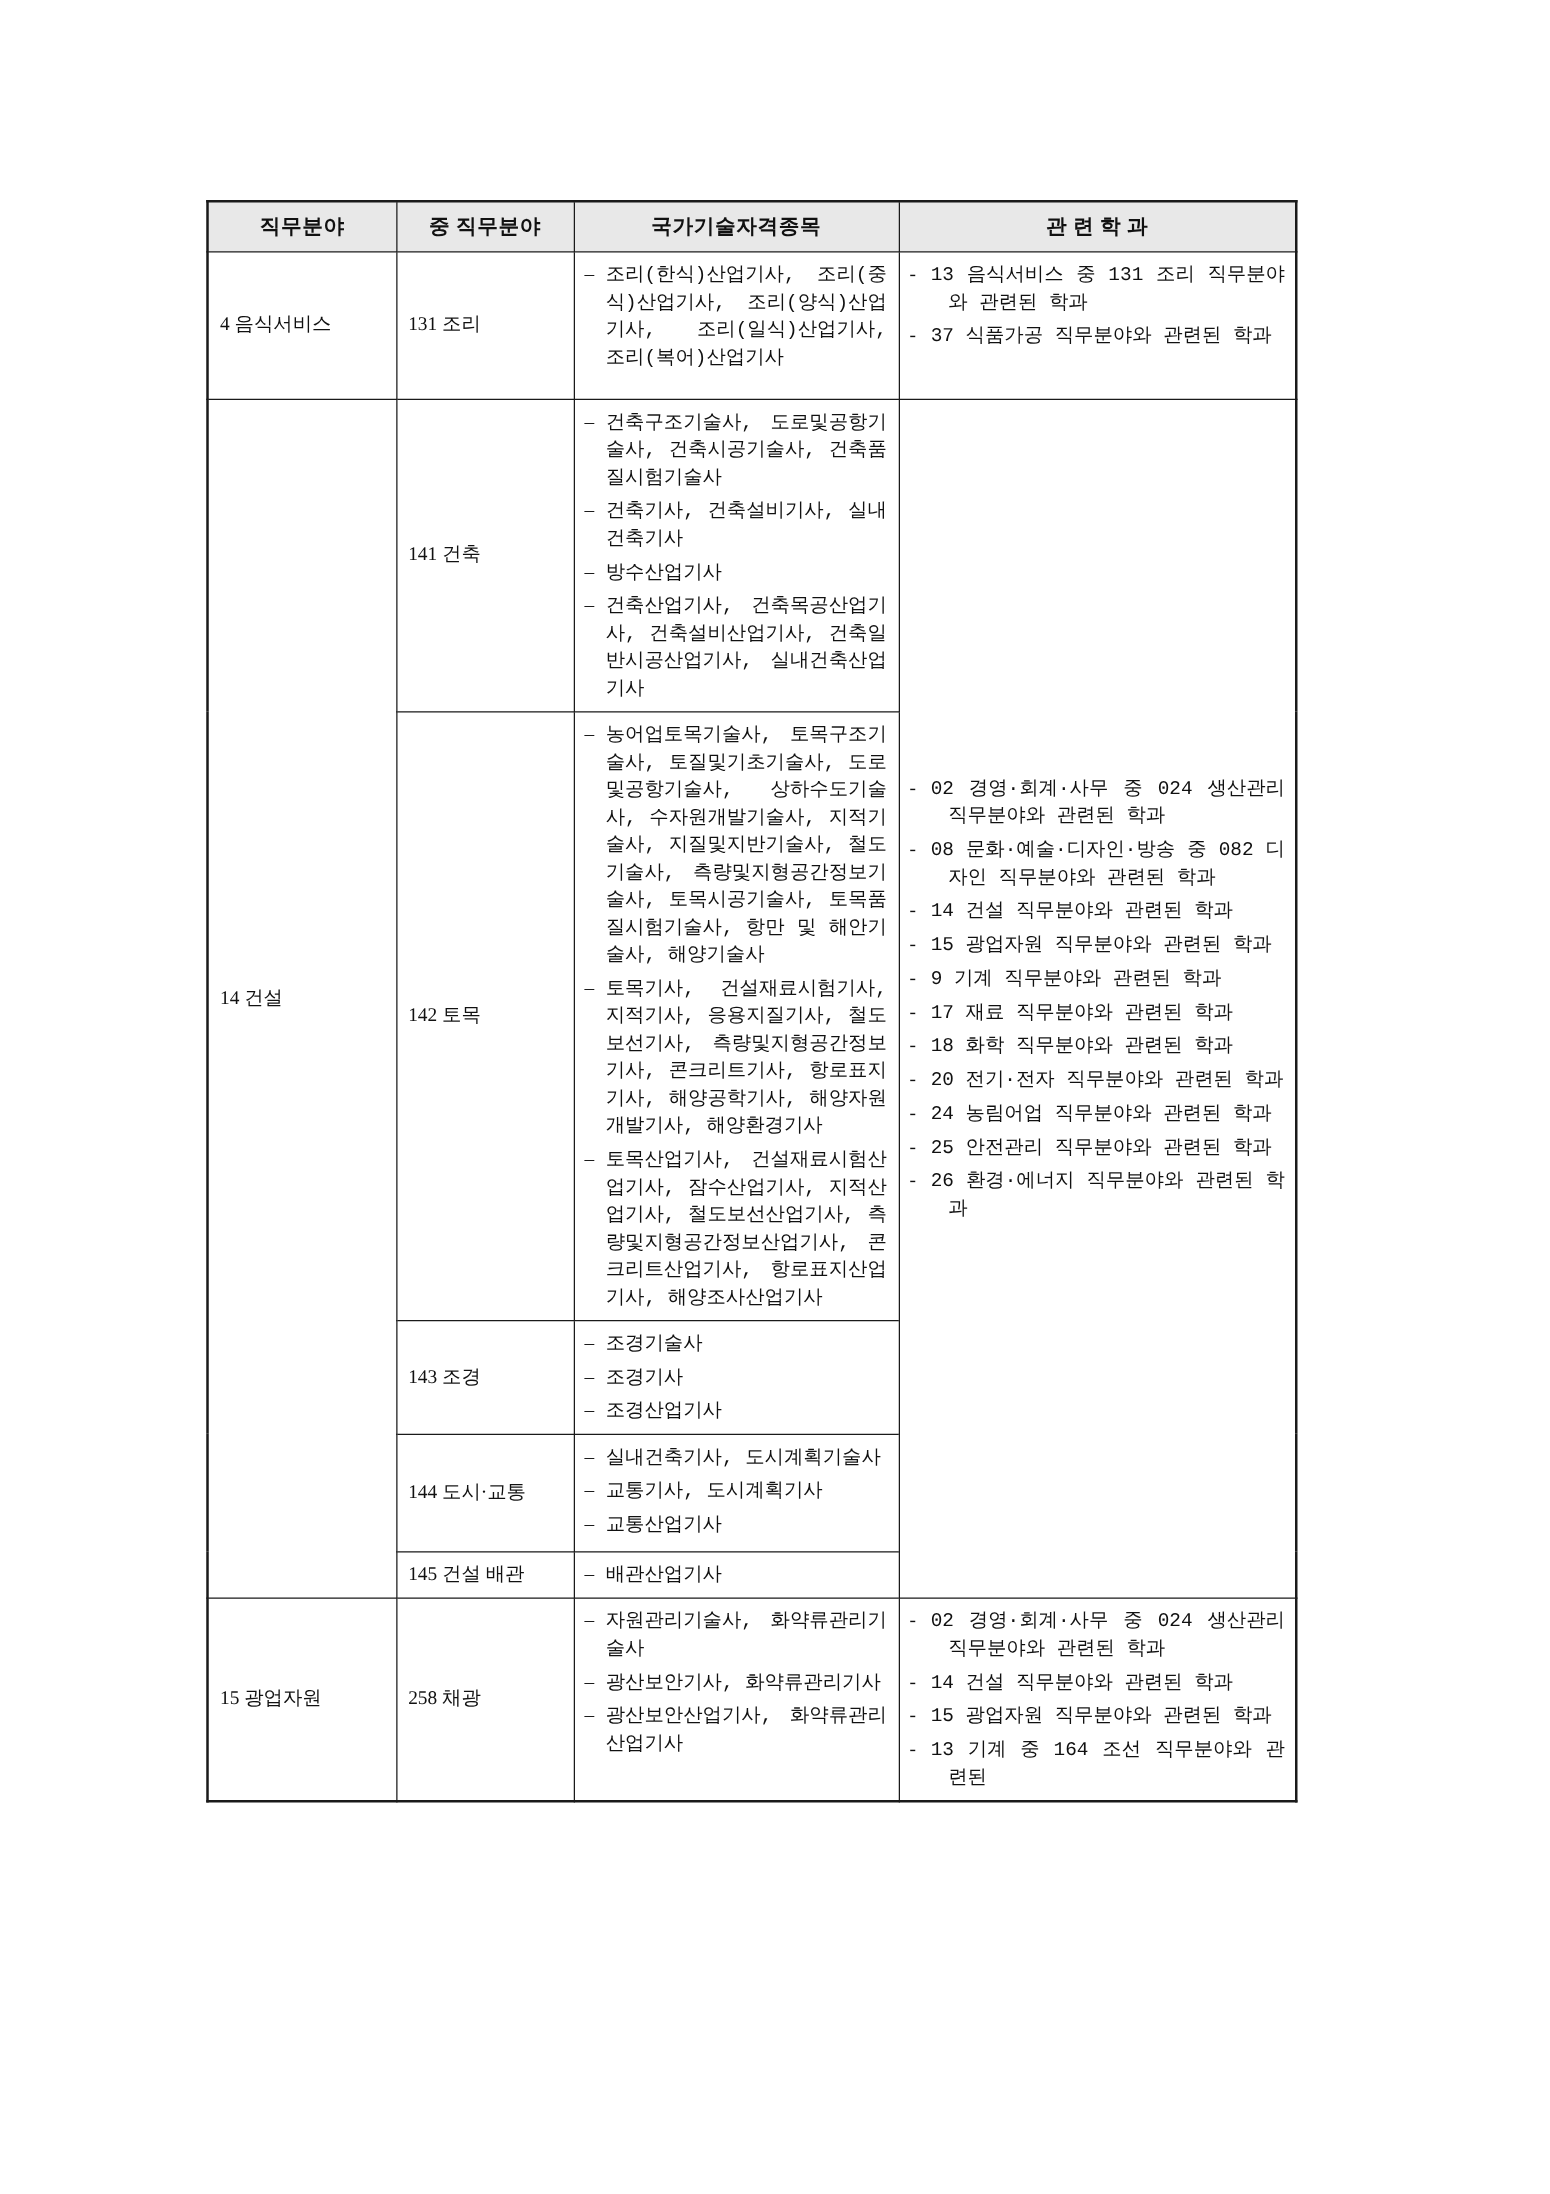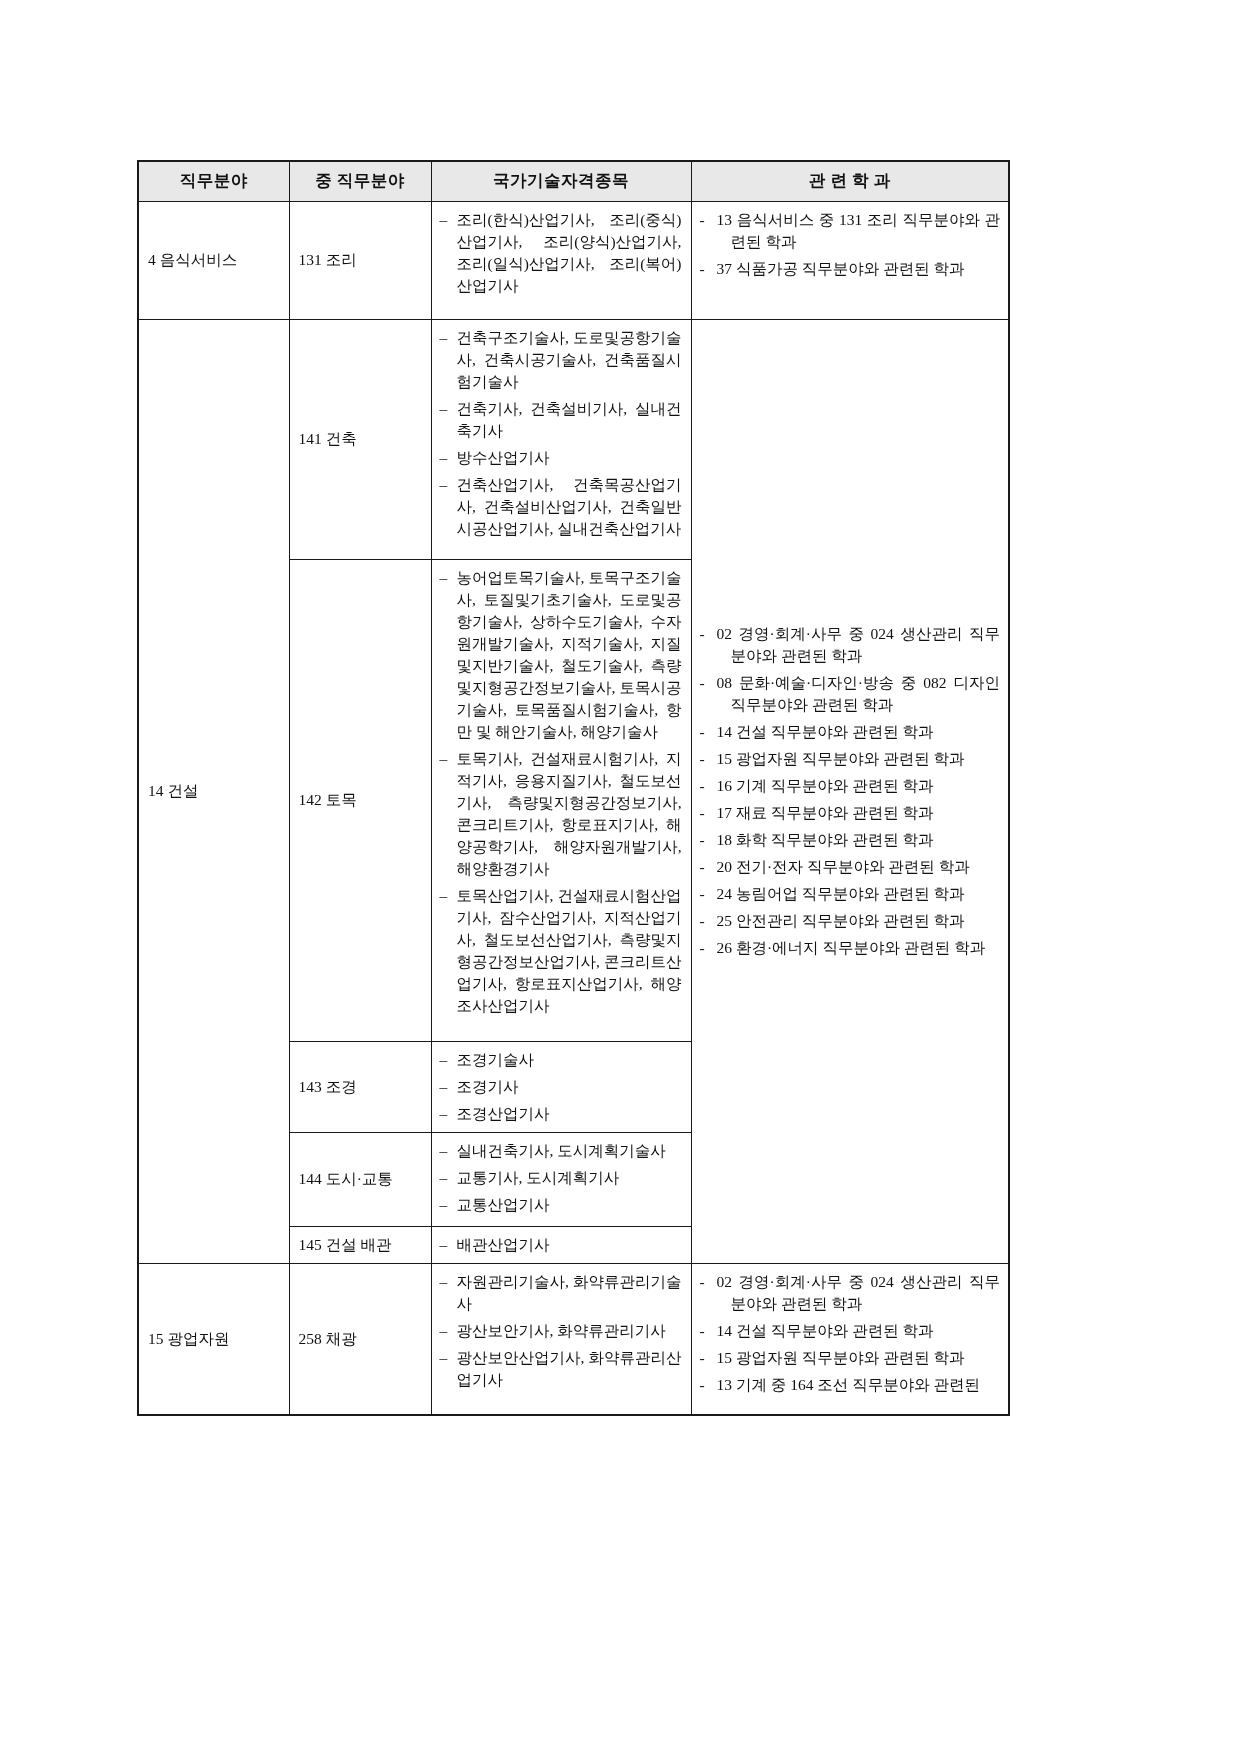--- a/index.html
+++ b/index.html
@@ -4,21 +4,21 @@
 <style>
   * { box-sizing: border-box; }
   html, body { margin: 0; padding: 0; }
   body {
     width: 1240px;
     height: 1755px;
     background: #ffffff;
     color: #111111;
     font-family: "Liberation Serif", "DejaVu Serif", serif;
   }
-  .page { padding: 160px 0 0 137px; }
+  .page { padding: 160px 0 0 137px; margin-left: 28px; }
 
   table.qual-table {
     border-collapse: collapse;
     width: 871px;
     table-layout: fixed;
     border: 2px solid #1a1a1a;
   }
   th, td { border: 1px solid #1a1a1a; }
 
   th {
@@ -34,21 +34,21 @@
 
   .c1, .c2 { vertical-align: middle; padding: 4px 6px 4px 9px; }
   .c3 { vertical-align: top; padding: 7px 9px 7px 8px; }
   .c4 { padding: 7px 8px; }
   .c4.v-top { vertical-align: top; }
   .c4.v-mid { vertical-align: middle; }
 
   .li { display: flex; }
   .li + .li { margin-top: 5px; }
   .marker { flex: 0 0 17px; }
-  .txt { flex: 1 1 auto; min-width: 0; }
+  .txt { flex: 1 1 auto; min-width: 0; font-family: Liberation Mono, monospace; }
   .c3 .txt { text-align: justify; }
   .c4 .txt { padding-left: 14px; text-indent: -14px; text-align: justify; }
 
   tr.h-food  { height: 118px; }
   tr.h-arch  { height: 240px; }
   tr.h-civil { height: 482px; }
   tr.h-land  { height: 88px; }
   tr.h-urban { height: 94px; }
   tr.h-pipe  { height: 36px; }
   tr.h-mine  { height: 152px; }
@@ -139,21 +139,21 @@
               <div class="li">
               <span class="marker">-</span>
               <span class="txt">14 건설 직무분야와 관련된 학과</span>
             </div>
               <div class="li">
               <span class="marker">-</span>
               <span class="txt">15 광업자원 직무분야와 관련된 학과</span>
             </div>
               <div class="li">
               <span class="marker">-</span>
-              <span class="txt">16 기계 직무분야와 관련된 학과</span>
+              <span class="txt">9 기계 직무분야와 관련된 학과</span>
             </div>
               <div class="li">
               <span class="marker">-</span>
               <span class="txt">17 재료 직무분야와 관련된 학과</span>
             </div>
               <div class="li">
               <span class="marker">-</span>
               <span class="txt">18 화학 직무분야와 관련된 학과</span>
             </div>
               <div class="li">

